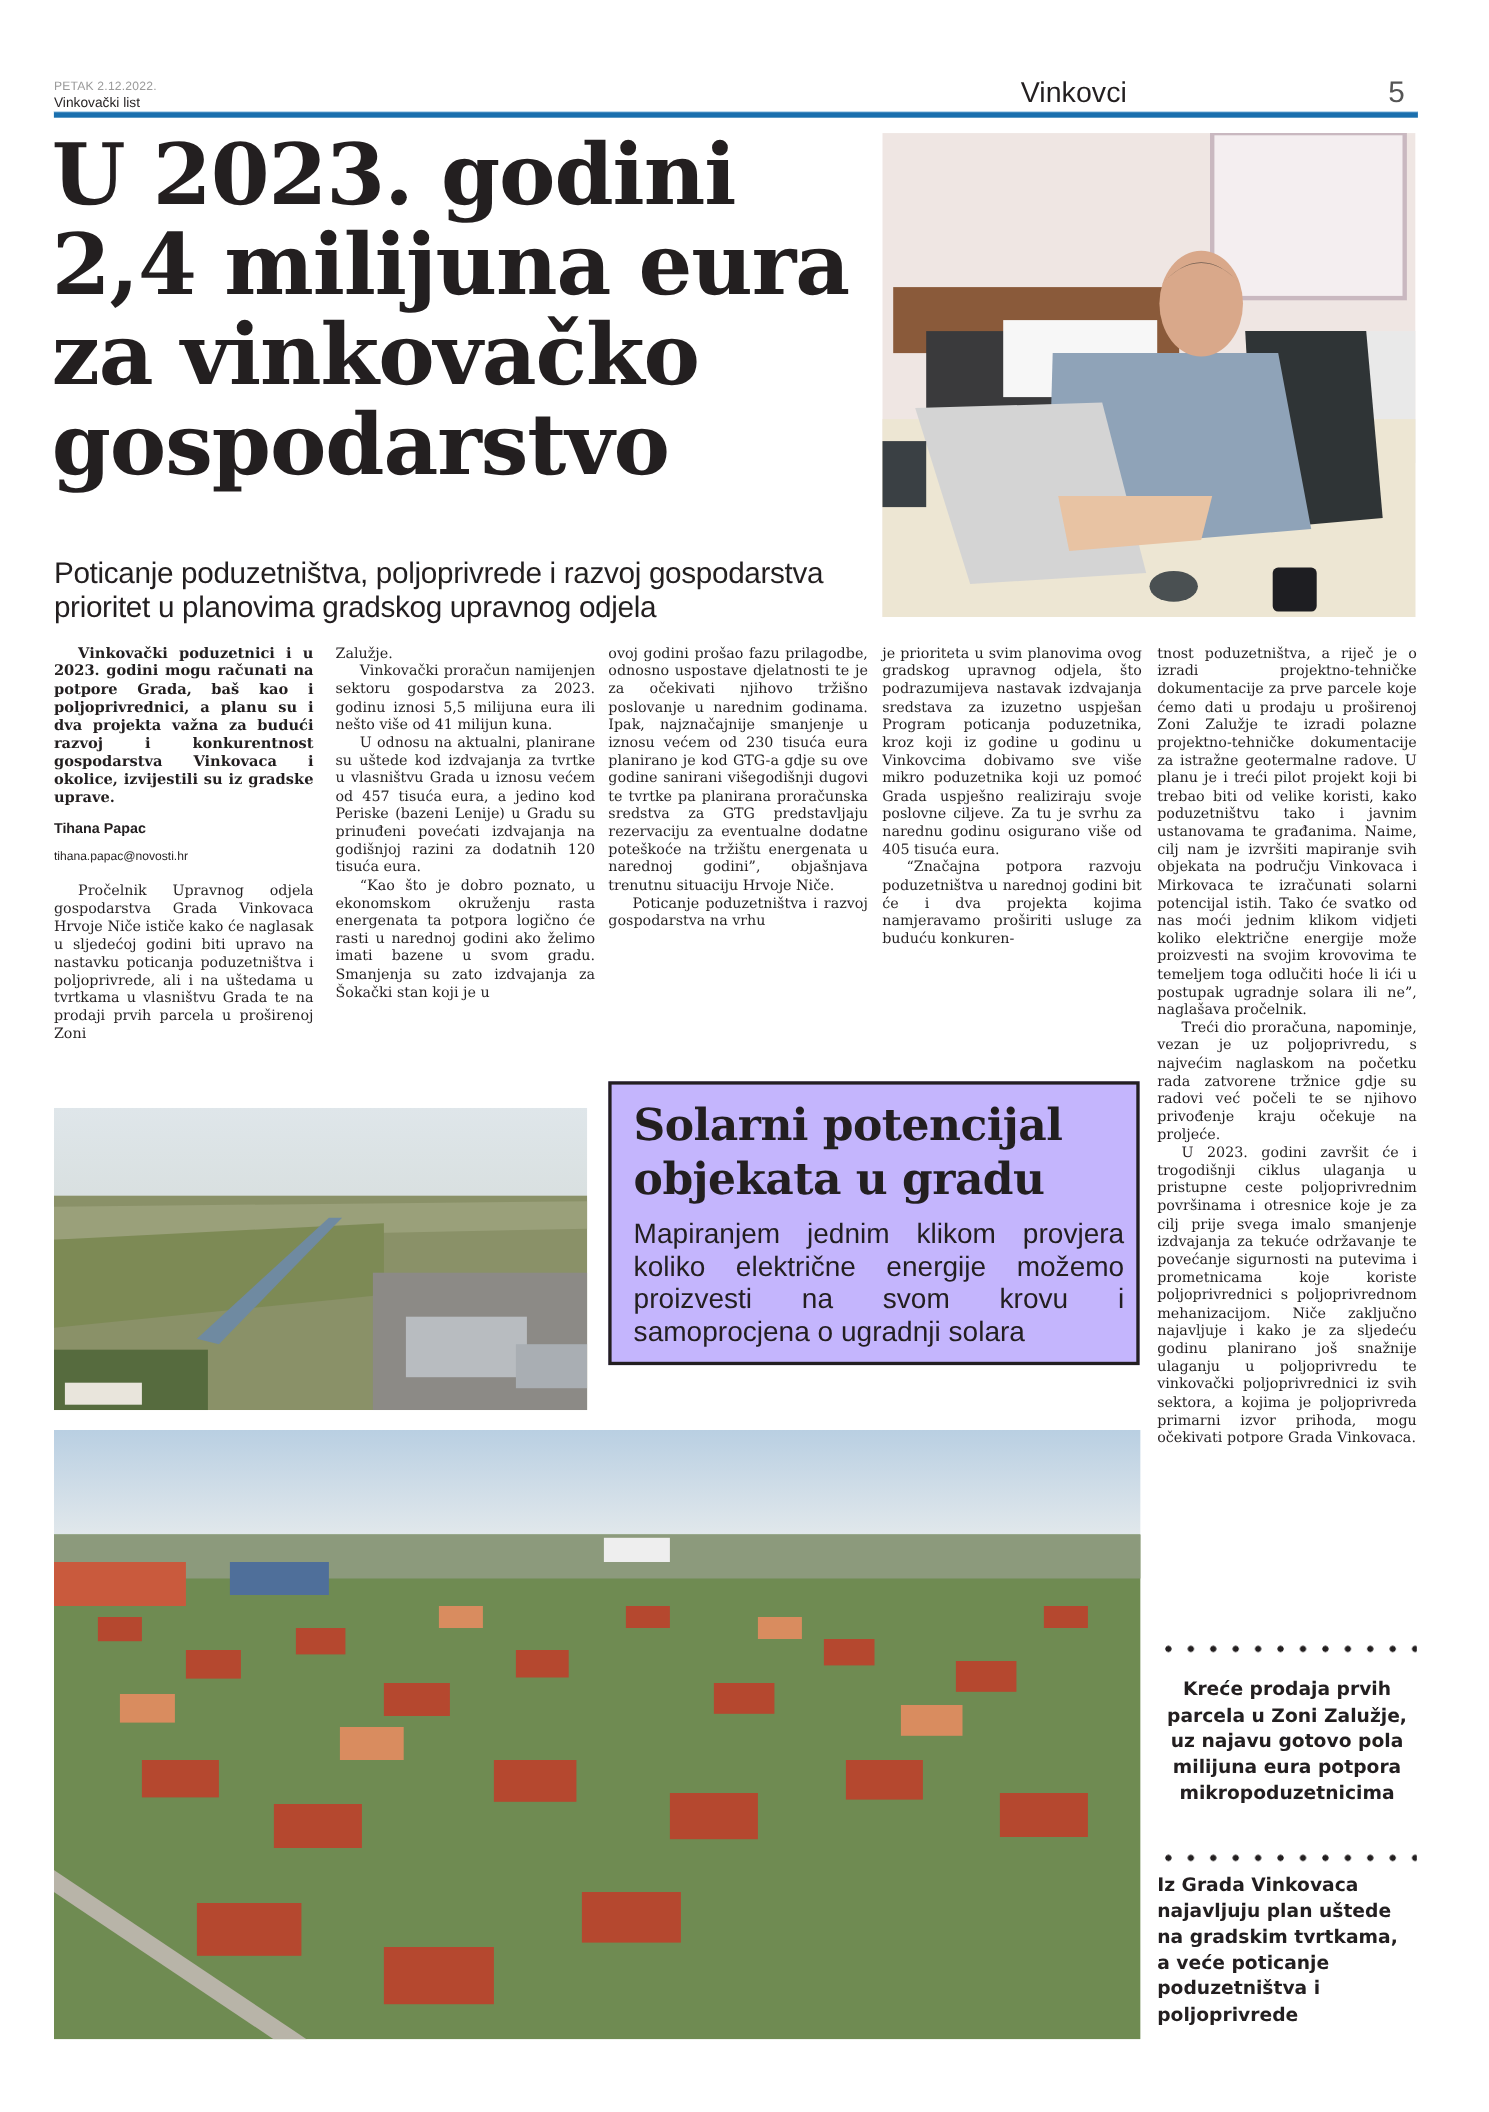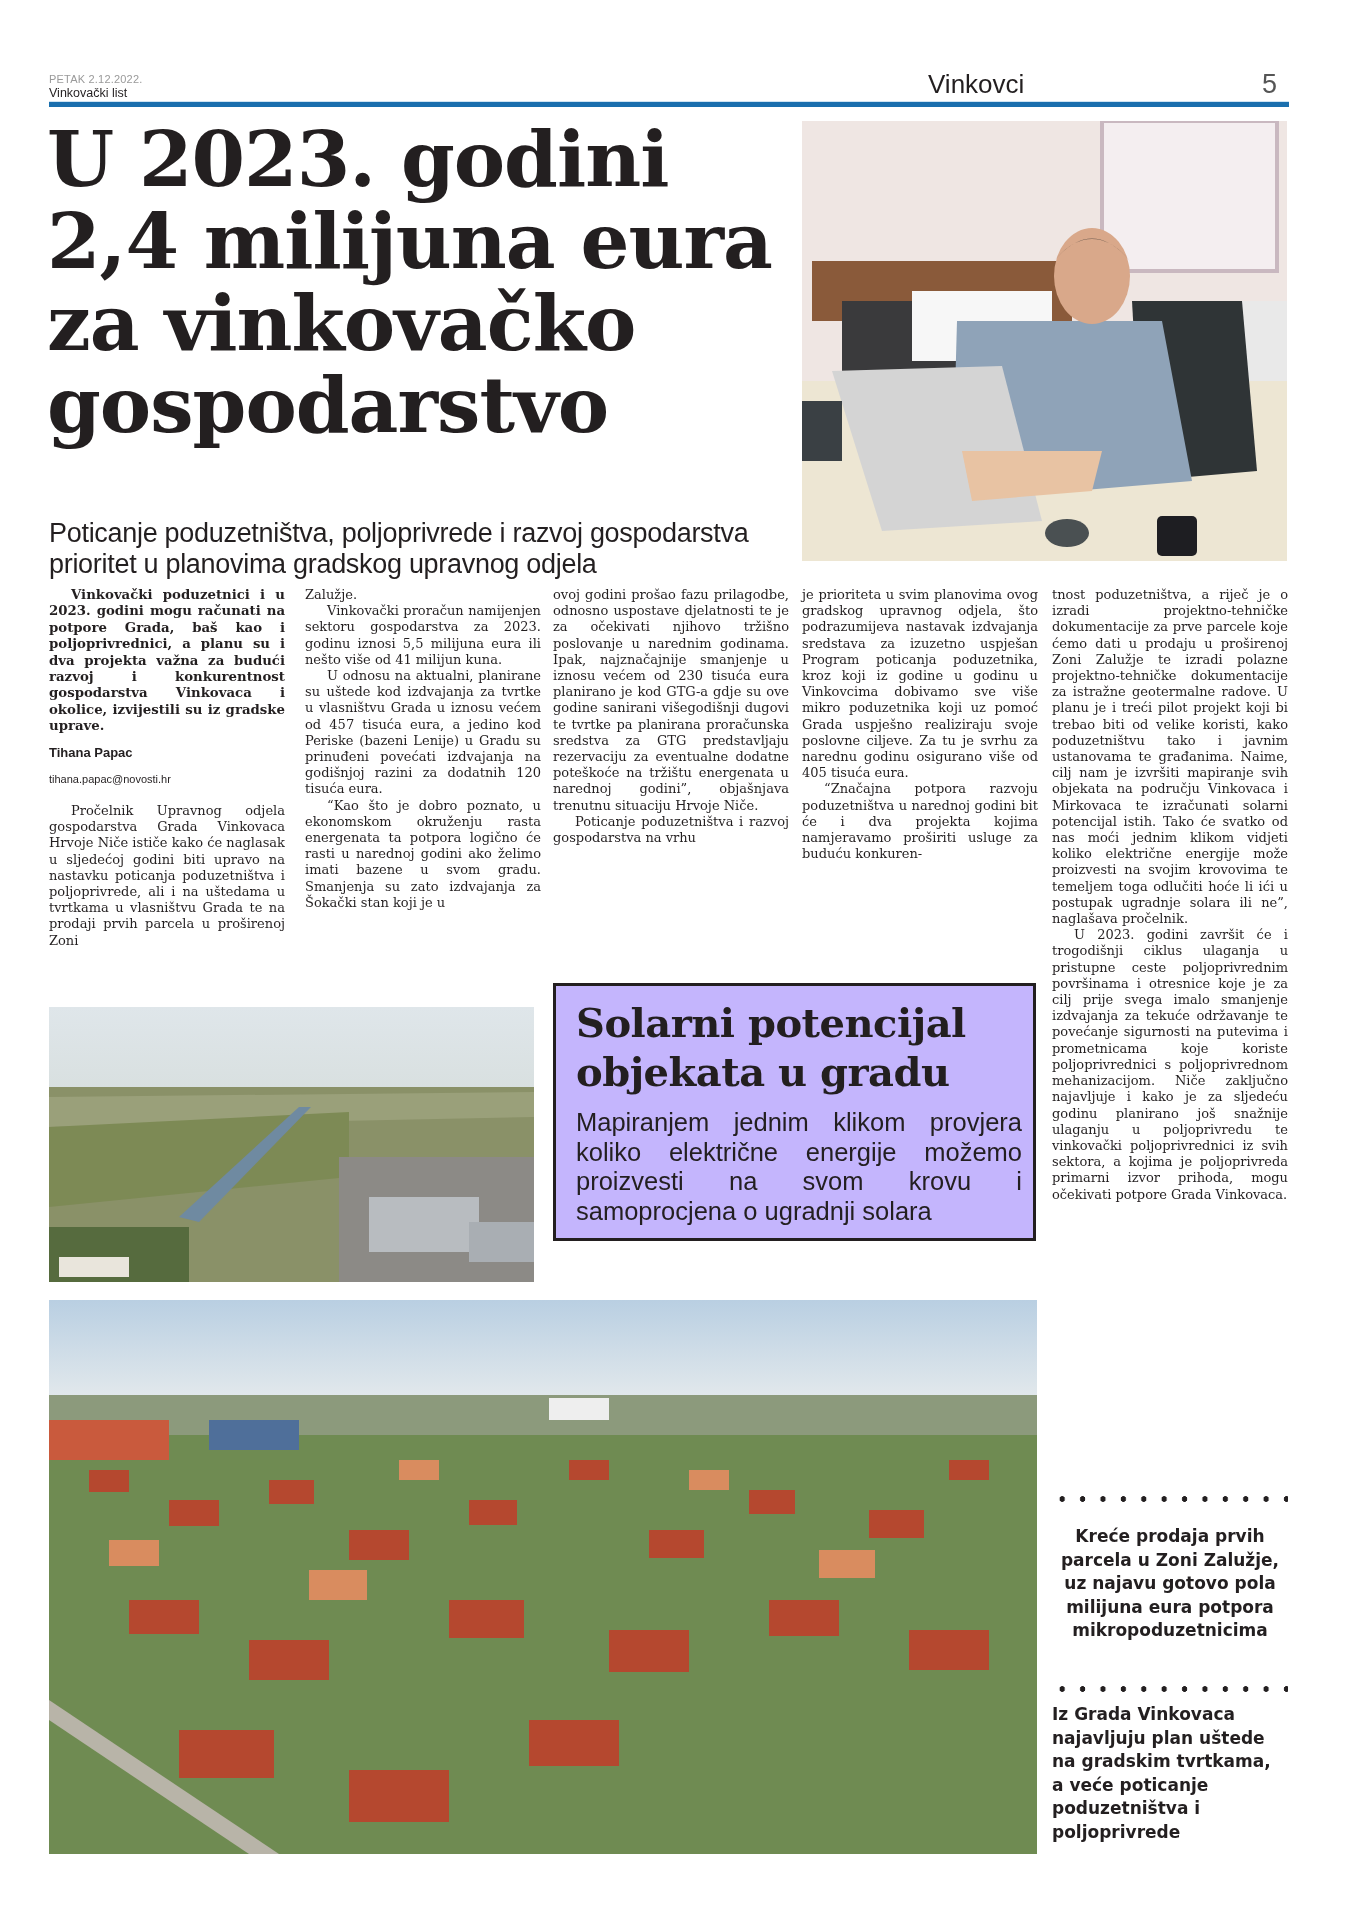--- a/index.html
+++ b/index.html
@@ -8,21 +8,21 @@
 
   
   .hdr-date { position: absolute; left: 49px; top: 73px; font-family: "Liberation Sans", sans-serif; font-size: 11px; color: #9a9a9a; letter-spacing: 0.2px; }
   .hdr-paper { position: absolute; left: 49px; top: 86px; font-family: "Liberation Sans", sans-serif; font-size: 12.5px; color: #231f20; }
   .hdr-section { position: absolute; left: 928px; top: 69px; font-family: "Liberation Sans", sans-serif; font-size: 26px; color: #231f20; }
   .hdr-page { position: absolute; left: 1262px; top: 69px; font-family: "Liberation Sans", sans-serif; font-size: 27px; color: #555; font-weight: 300; }
   .hdr-rule { position: absolute; left: 49px; top: 101px; width: 1240px; height: 6px; background: #1a6fae; border-top: 1px solid #cfe4f3; }
 
   
   .headline { position: absolute; left: 47px; top: 118px; width: 745px; font-family: "DejaVu Serif", serif; font-weight: bold; font-size: 77px; line-height: 82px; letter-spacing: -1px; color: #231f20; }
-  .subhead { position: absolute; left: 49px; top: 506px; width: 760px; font-family: "Liberation Sans", sans-serif; font-size: 27px; line-height: 31px; color: #231f20; letter-spacing: -0.3px; margin-top: 12px; }
+  .subhead { position: absolute; left: 49px; top: 506px; width: 760px; font-family: "Liberation Sans", sans-serif; font-size: 27px; line-height: 31px; color: #231f20; letter-spacing: -0.3px; }
 
   
   .photo { position: absolute; overflow: hidden; }
   .photo svg { width: 100%; height: 100%; display: block; }
   .photo-portrait { left: 802px; top: 121px; width: 485px; height: 440px; }
   .photo-aerial1 { left: 49px; top: 1007px; width: 485px; height: 275px; }
   .photo-aerial2 { left: 49px; top: 1300px; width: 988px; height: 554px; }
 
   
   .col { position: absolute; font-family: "DejaVu Serif", serif; font-size: 13px; line-height: 16.2px; color: #231f20; text-align: justify; hyphens: manual; }
@@ -103,20 +103,21 @@
   <p>Poticanje poduzetništva i razvoj gospodarstva na vrhu</p>
 </div>
 
 <div class="col col4">
   <p style="text-indent:0">je prioriteta u svim planovima ovog gradskog upravnog odjela, što podrazumijeva nastavak izdvajanja sredstava za izuzetno uspješan Program poticanja poduzetnika, kroz koji iz godine u godinu u Vinkovcima dobivamo sve više mikro poduzetnika koji uz pomoć Grada uspješno realiziraju svoje poslovne ciljeve. Za tu je svrhu za narednu godinu osigurano više od 405 tisuća eura.</p>
   <p>“Značajna potpora razvoju poduzetništva u narednoj godini bit će i dva projekta kojima namjeravamo proširiti usluge za buduću konkuren-</p>
 </div>
 
 <div class="col col5">
   <p style="text-indent:0">tnost poduzetništva, a riječ je o izradi projektno-tehničke dokumentacije za prve parcele koje ćemo dati u prodaju u proširenoj Zoni Zalužje te izradi polazne projektno-tehničke dokumentacije za istražne geotermalne radove. U planu je i treći pilot projekt koji bi trebao biti od velike koristi, kako poduzetništvu tako i javnim ustanovama te građanima. Naime, cilj nam je izvršiti mapiranje svih objekata na području Vinkovaca i Mirkovaca te izračunati solarni potencijal istih. Tako će svatko od nas moći jednim klikom vidjeti koliko električne energije može proizvesti na svojim krovovima te temeljem toga odlučiti hoće li ići u postupak ugradnje solara ili ne”, naglašava pročelnik.</p>
+  <p>Treći dio proračuna, napominje, vezan je uz poljoprivredu, s najvećim naglaskom na početku rada zatvorene tržnice gdje su radovi već počeli te se njihovo privođenje kraju očekuje na proljeće.</p>
   <p>U 2023. godini završit će i trogodišnji ciklus ulaganja u pristupne ceste poljoprivrednim površinama i otresnice koje je za cilj prije svega imalo smanjenje izdvajanja za tekuće održavanje te povećanje sigurnosti na putevima i prometnicama koje koriste poljoprivrednici s poljoprivrednom mehanizacijom. Niče zaključno najavljuje i kako je za sljedeću godinu planirano još snažnije ulaganju u poljoprivredu te vinkovački poljoprivrednici iz svih sektora, a kojima je poljoprivreda primarni izvor prihoda, mogu očekivati potpore Grada Vinkovaca.</p>
 </div>
 
 <div class="photo photo-aerial1">
   <svg viewBox="0 0 485 275" preserveAspectRatio="none">
     <defs>
       <linearGradient id="sky1" x1="0" y1="0" x2="0" y2="1">
         <stop offset="0" stop-color="#dfe6ea"></stop>
           <stop offset="1" stop-color="#c9d1c8"></stop>
       </linearGradient>

